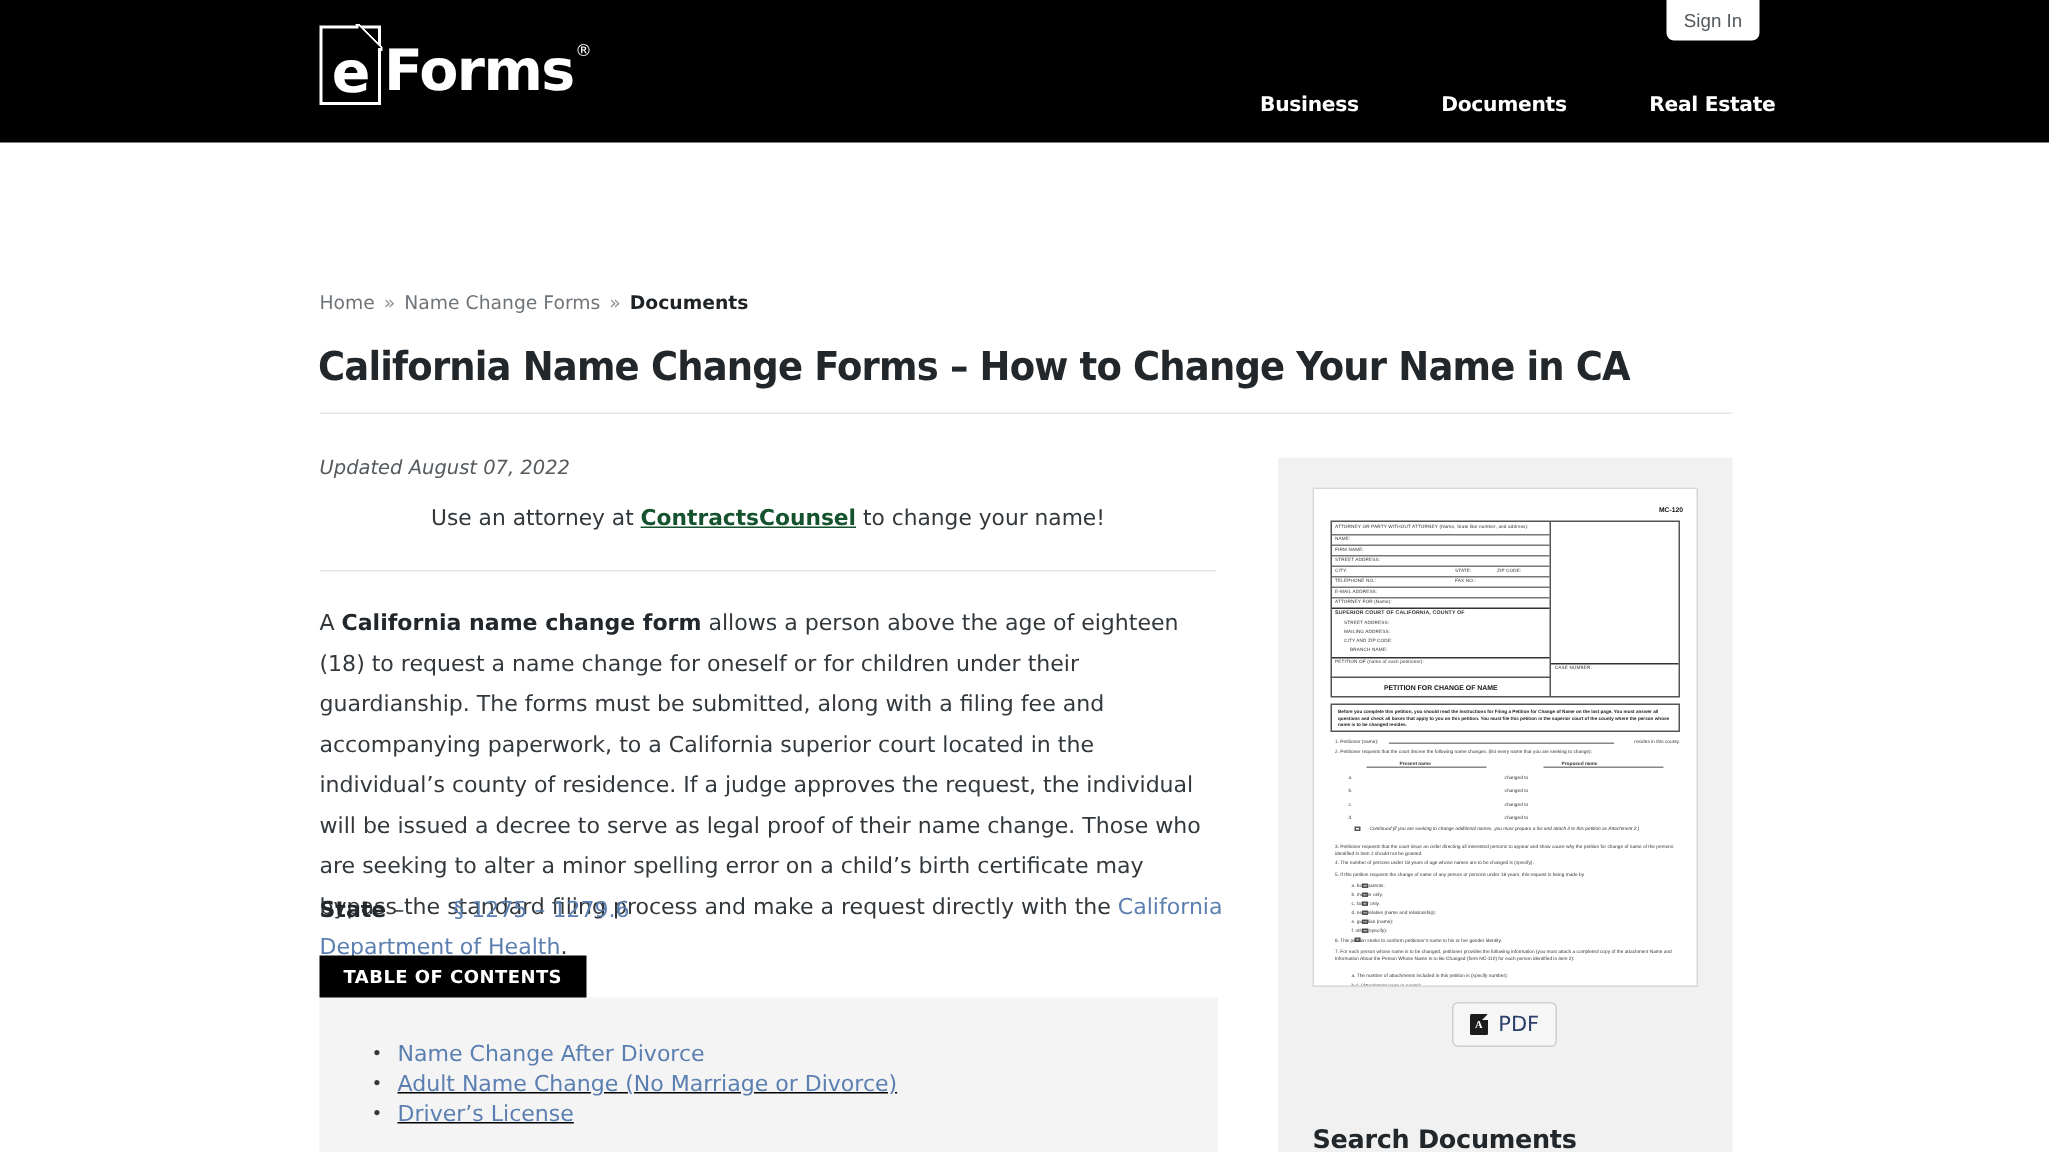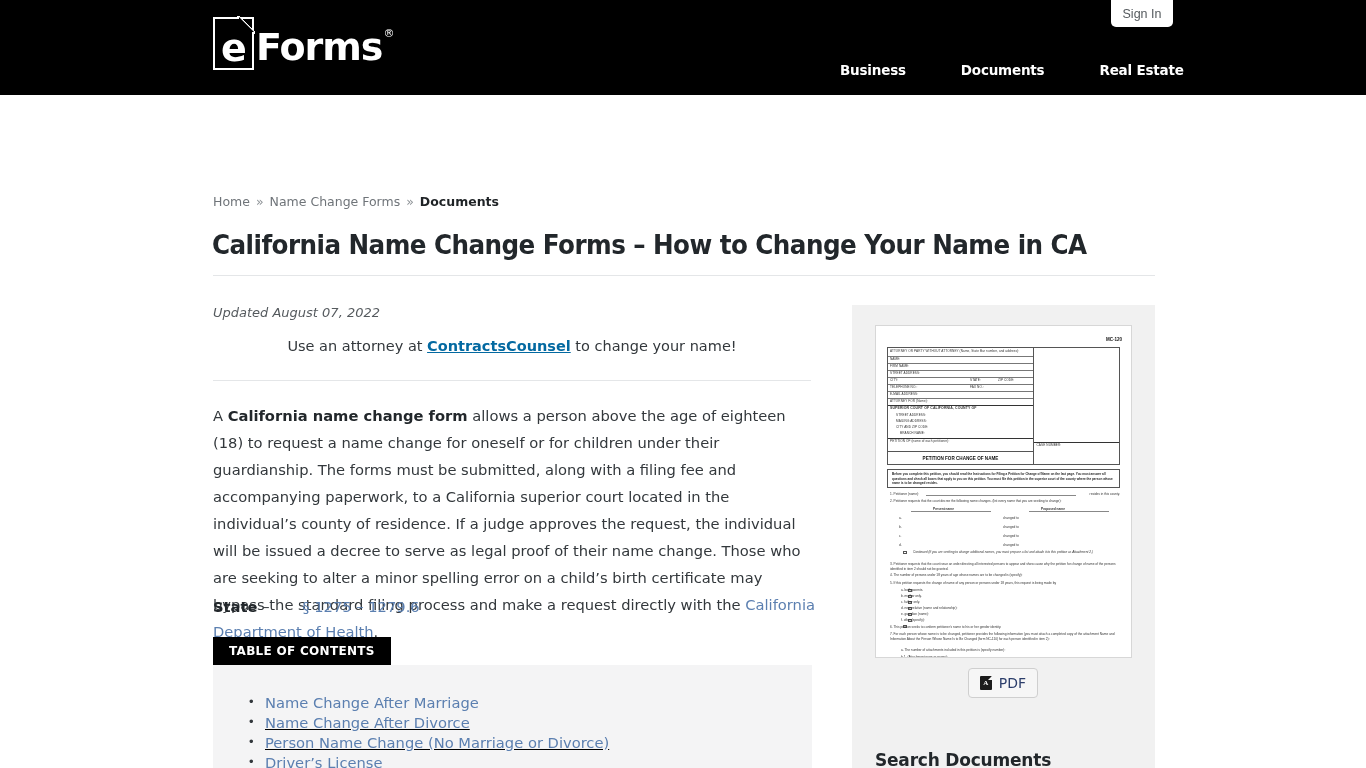--- a/index.html
+++ b/index.html
@@ -119,21 +119,21 @@
   }
 
   .attorney {
     position: absolute; left: 213px; top: 243px;
     width: 598px;
     text-align: center;
     font-size: 14.5px; color: #33383c;
     font-family: "DejaVu Sans", sans-serif;
   }
   .attorney a {
-    color: #0369a1; font-weight: 700; text-decoration: underline;
+    color: #14532d; font-weight: 700; text-decoration: underline;
   }
   .divider-mid {
     position: absolute; left: 213px; top: 285px;
     width: 598px; height: 1px; background: #e4e6e8;
   }
 
   .body-text {
     position: absolute; left: 213px; top: 307px;
     width: 603px;
     font-size: 14.7px; line-height: 27px;
@@ -333,23 +333,22 @@
   </p>
 
   <div class="laws">
     <b>State</b><span> – </span><a href="#">§ 1275 – 1279.6</a>
   </div>
 
   <div class="toc-wrap">
     <div class="toc-tab">TABLE OF CONTENTS</div>
     <div class="toc-box">
       <ul class="toc-list">
-        <li><a href="#">Name Change After Marriage</a></li>
         <li><a href="#">Name Change After Divorce</a></li>
-        <li><a href="#">Person Name Change (No Marriage or Divorce)</a></li>
+        <li><a href="#">Adult Name Change (No Marriage or Divorce)</a></li>
         <li><a href="#">Driver’s License</a></li>
 
       </ul>
     </div>
   </div>
 
   <div class="sidebar">
 
     <div class="thumb-frame">
       <div class="doc">

